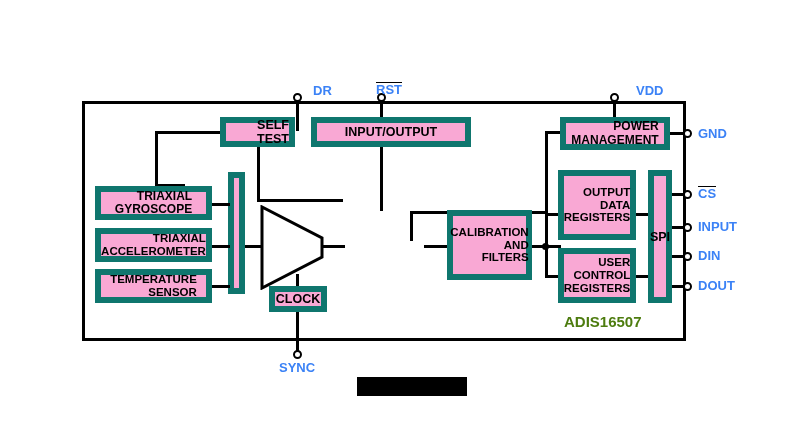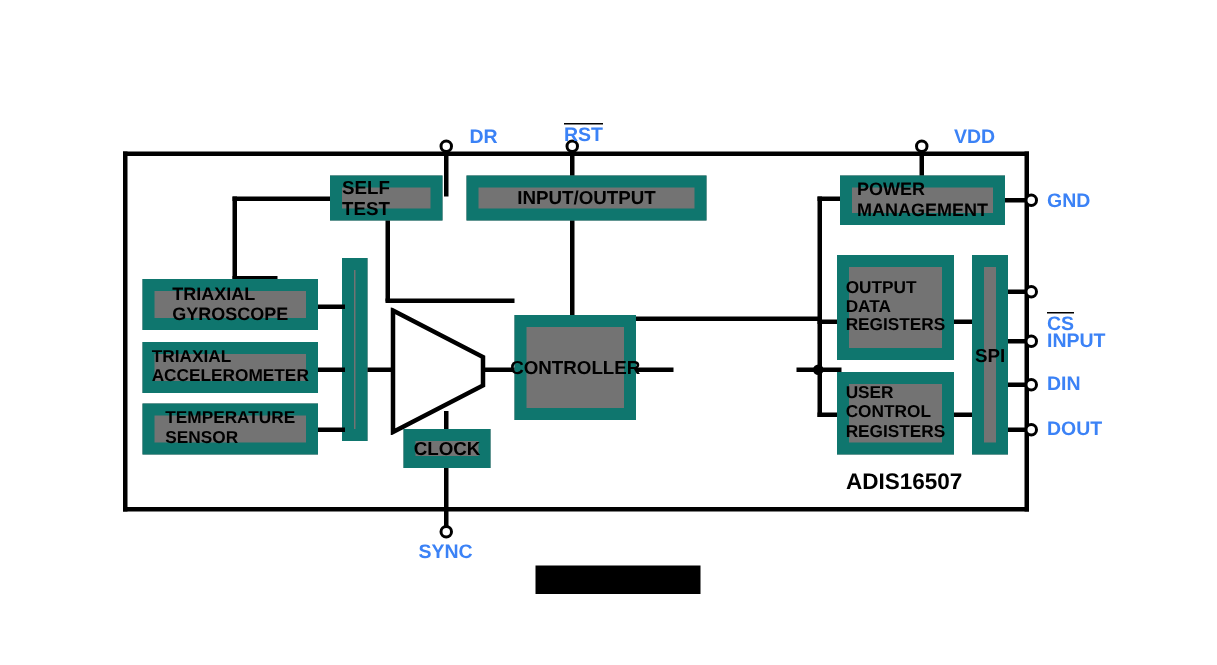--- a/index.html
+++ b/index.html
@@ -17,26 +17,26 @@
   #diagram {
     position: absolute;
     left: 0;
     top: 0;
     width: 811px;
     height: 443px;
   }
   .blk {
     position: absolute;
     box-sizing: border-box;
-    border: 8px solid #0f766e;
-    background: #737373;
+    border: 6px solid #0f766e;
+    background: #f9a8d4;
     display: flex;
     align-items: center;
     justify-content: center;
-    text-align: left;
+    text-align: right;
     font-weight: bold;
     color: #000;
     line-height: 1.12;
     white-space: pre-line;
   }
   .line {
     position: absolute;
     background: #000;
   }
   .lbl {
@@ -64,21 +64,21 @@
     height: 9px;
     border-radius: 50%;
     border: 2px solid #000;
     background: #fff;
     box-sizing: border-box;
   }
   .chipname {
     position: absolute;
     font-weight: bold;
     font-size: 15px;
-    color: #000000;
+    color: #4d7c0f;
   }
   .redact {
     position: absolute;
     background: #000;
   }
 </style>
 </head>
 <body>
 
 <div id="diagram">
@@ -104,21 +104,21 @@
   <div class="pinring" style="left:293px; top:350px;"></div>
   <div class="lbl" style="left:279px; top:360px; font-size:13px;">SYNC</div>
 
   <div class="line" style="left:686px; top:132px; width:-0px; height:3px;"></div>
   <div class="line" style="left:655px; top:132px; width:31px; height:3px;"></div>
   <div class="pinring" style="left:683px; top:129px;"></div>
   <div class="lbl" style="left:698px; top:126px; font-size:13px;">GND</div>
 
   <div class="line" style="left:669px; top:193px; width:17px; height:3px;"></div>
   <div class="pinring" style="left:683px; top:190px;"></div>
-  <div class="lbl" style="left:698px; top:186px; font-size:13px;margin-top:22px;"><span class="ovb">CS</span></div>
+  <div class="lbl" style="left:698px; top:186px; font-size:13px;"><span class="ovb">CS</span></div>
 
   <div class="line" style="left:669px; top:226px; width:17px; height:3px;"></div>
   <div class="pinring" style="left:683px; top:223px;"></div>
   <div class="lbl" style="left:698px; top:219px; font-size:13px;">INPUT</div>
 
   <div class="line" style="left:669px; top:255px; width:17px; height:3px;"></div>
   <div class="pinring" style="left:683px; top:252px;"></div>
   <div class="lbl" style="left:698px; top:248px; font-size:13px;">DIN</div>
 
   <div class="line" style="left:669px; top:285px; width:17px; height:3px;"></div>
@@ -171,21 +171,23 @@
   <div class="blk" style="left:560px; top:117px; width:110px; height:33px; font-size:12px;">POWER
 MANAGEMENT</div>
 
   <div class="blk" style="left:95px; top:186px; width:117px; height:34px; font-size:12px;">TRIAXIAL
 GYROSCOPE</div>
   <div class="blk" style="left:95px; top:228px; width:117px; height:34px; font-size:11.5px;">TRIAXIAL
 ACCELEROMETER</div>
   <div class="blk" style="left:95px; top:269px; width:117px; height:34px; font-size:11.5px;">TEMPERATURE
 SENSOR</div>
 
-  <div class="blk" style="left:343px; top:210px; width:81px; height:70px; font-size:12.5px;">CONTROLLER</div>
+  <div class="blk" style="left:447px; top:210px; width:85px; height:70px; font-size:11.5px;">CALIBRATION
+AND
+FILTERS</div>
 
   <div class="blk" style="left:558px; top:170px; width:78px; height:70px; font-size:11.5px;">OUTPUT
 DATA
 REGISTERS</div>
   <div class="blk" style="left:558px; top:248px; width:78px; height:55px; font-size:11.5px;">USER
 CONTROL
 REGISTERS</div>
 
   <div class="blk" style="left:269px; top:286px; width:58px; height:26px; font-size:12.5px;">CLOCK</div>
 

